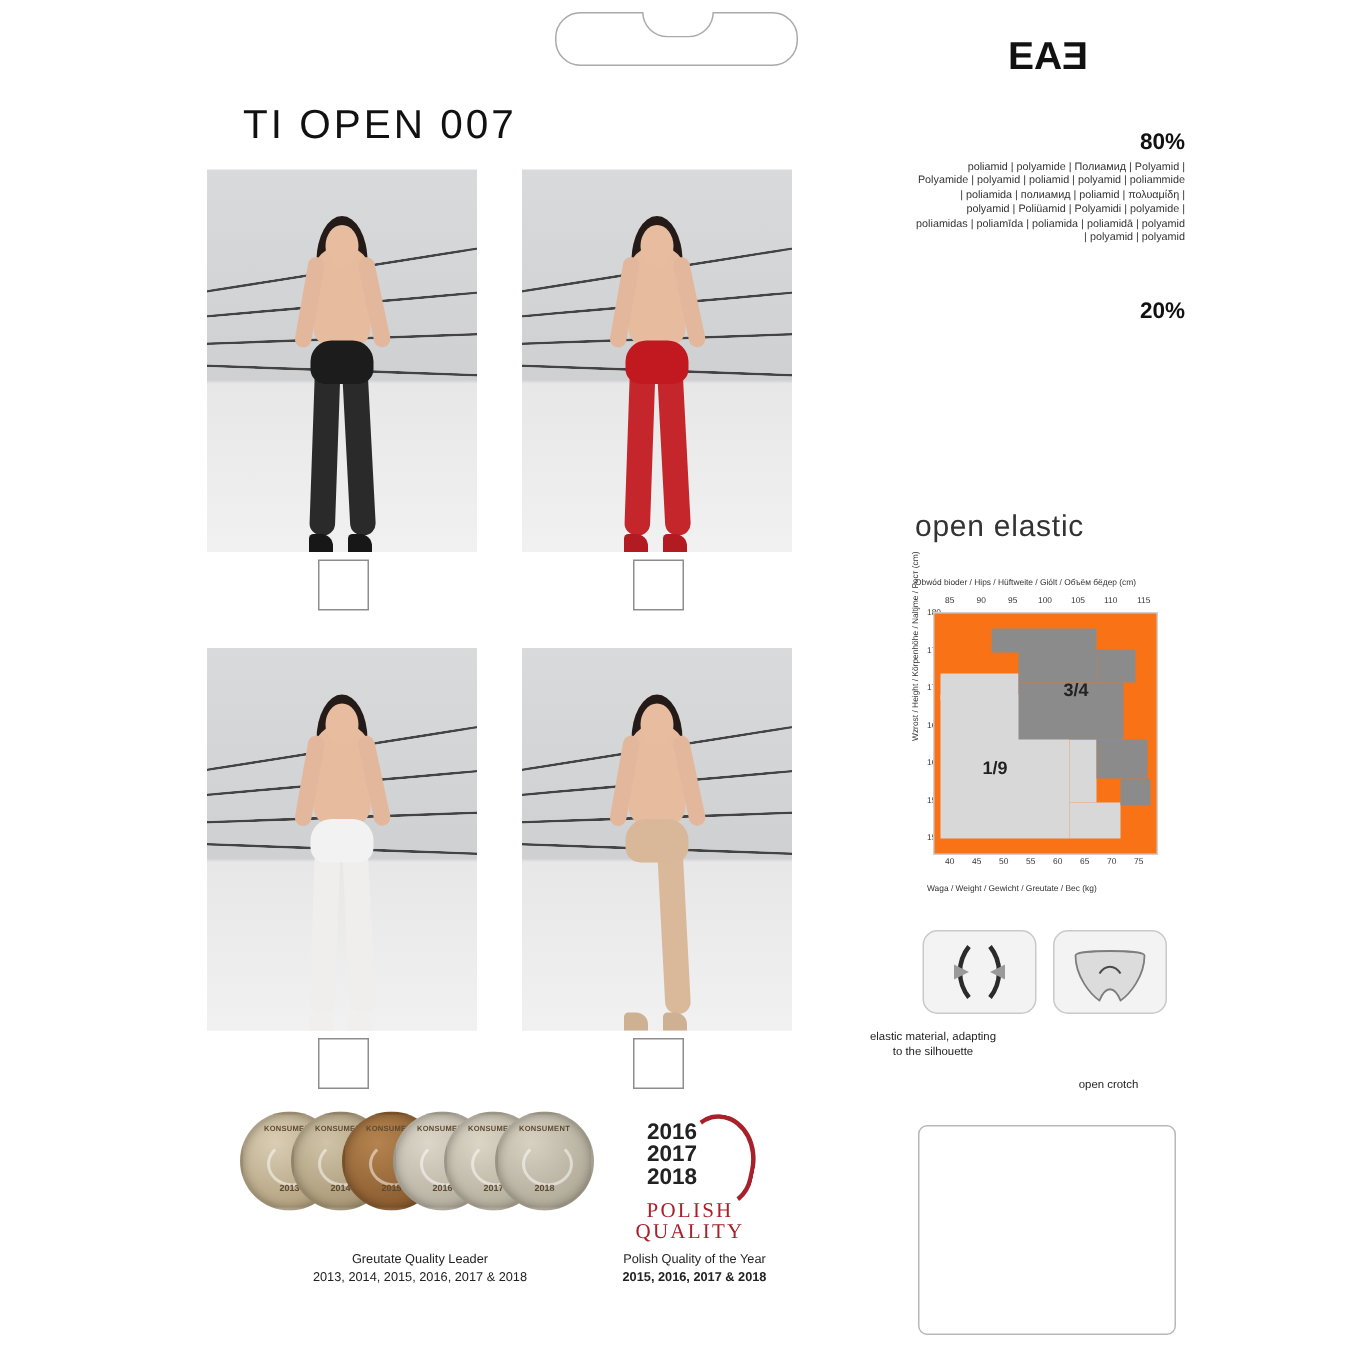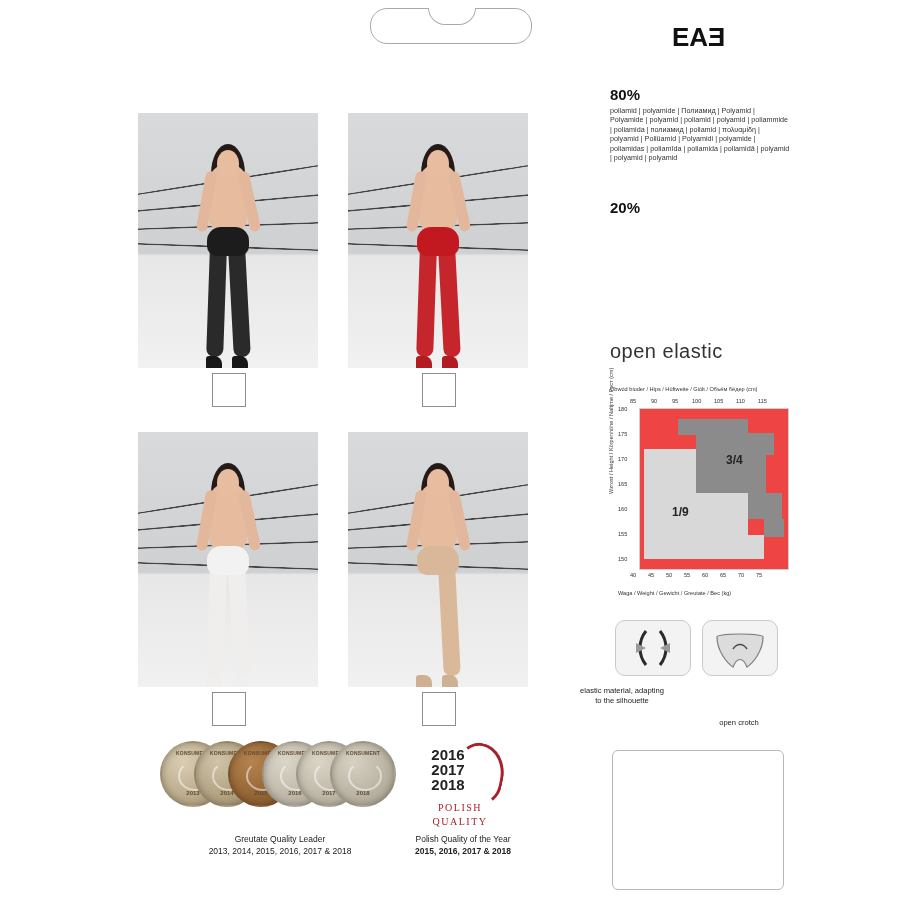--- a/index.html
+++ b/index.html
@@ -264,21 +264,21 @@
     border: 3px solid #a7202a;
     border-left-color: transparent;
     border-bottom-color: transparent;
     border-radius: 50% 60% 40% 50%;
     transform: rotate(12deg);
   }
   .quality-seal .pq {
     position: absolute;
     left: 0; right: 0;
     top: 64px;
-    font-size: 10px;
+    font-size: 14px;
     letter-spacing: 1.5px;
     color: #a7202a;
     font-family: "Liberation Serif", serif;
     line-height: 14px;
   }
 
   
   .right-col {
     position: absolute;
     left: 600px;
@@ -295,21 +295,21 @@
     letter-spacing: 0px;
     color: #111;
     font-family: "Liberation Sans", sans-serif;
   }
   .eac span.mirror { display: inline-block; transform: scaleX(-1); }
 
   .comp {
     position: absolute;
     left: 610px;
     width: 180px;
-    text-align: left;
+    text-align: right;
   }
   .comp .pct {
     font-size: 15px;
     font-weight: bold;
     color: #111;
     margin-bottom: 3px;
   }
   .comp .langs {
     font-size: 7.2px;
     line-height: 9.4px;
@@ -352,26 +352,26 @@
     left: -2px;
     top: 108px;
     font-size: 5.6px;
     color: #333;
     white-space: nowrap;
     transform: rotate(-90deg);
     transform-origin: left top;
   }
   .sc-grid {
     position: absolute;
-    left: 29px;
+    left: 12px;
     top: 22px;
     width: 148px;
     height: 160px;
     border: 1px solid #cfcfcf;
-    background: #ef4444;
+    background: #f97316;
   }
   .sc-xtick, .sc-ytick {
     position: absolute;
     font-size: 5.6px;
     color: #333;
   }
   .sc-cell { position: absolute; }
   .sc-label {
     position: absolute;
     font-size: 12px;
@@ -410,20 +410,21 @@
 </style>
 </head>
 <body>
 
 <div class="page">
 
   <div class="hanger"></div>
 
   <div class="left-col">
 
+    <div class="title">TI OPEN 007</div>
 
     <div class="photo" style="left:138px; top:113px; width:180px; height:255px;">
       <div class="bg"></div>
       <div class="rope r1"></div>
       <div class="rope r2"></div>
       <div class="rope r3"></div>
       <div class="rope r4"></div>
       <div class="fig">
         <div class="hair"></div>
         <div class="face"></div>

